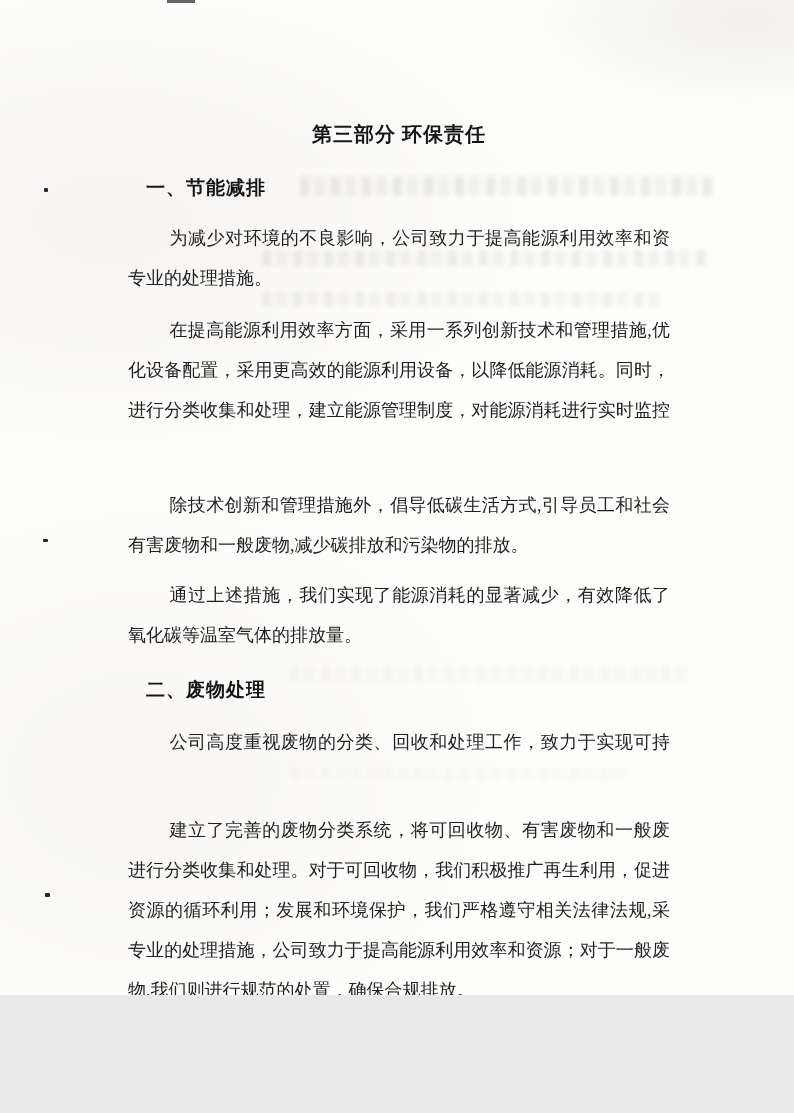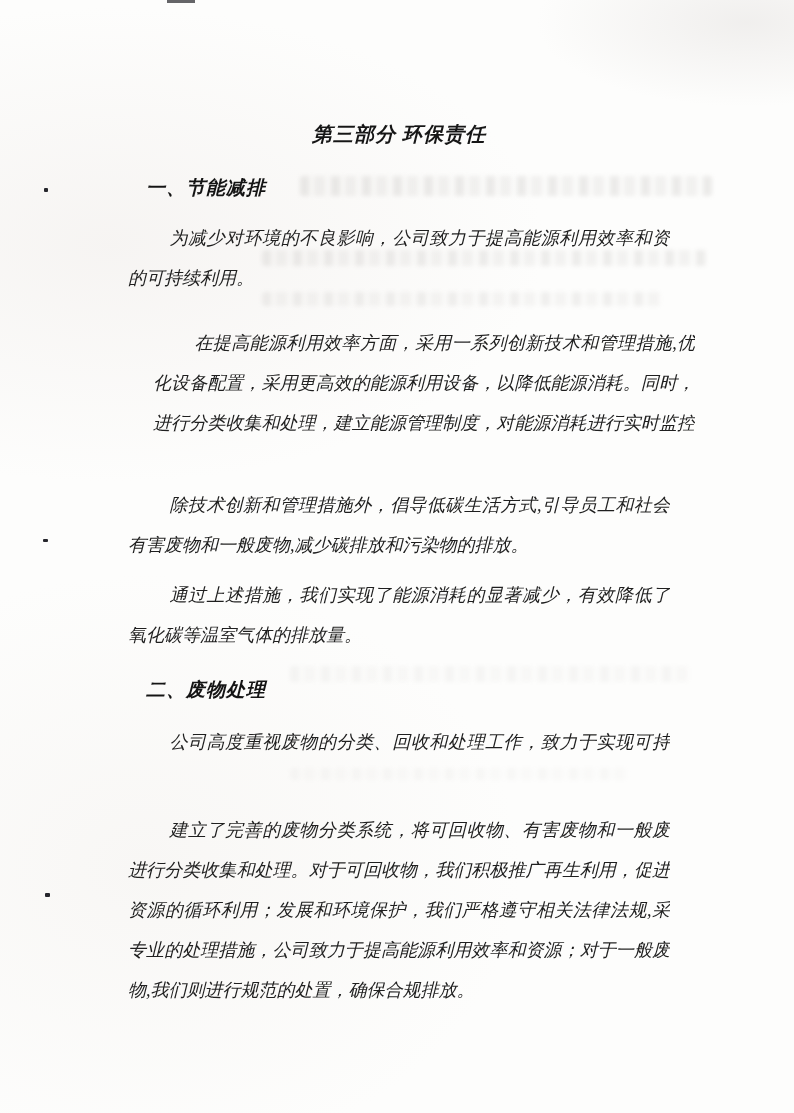--- a/index.html
+++ b/index.html
@@ -3,29 +3,28 @@
 <meta charset="utf-8">
 <style>
   html, body { margin: 0; padding: 0; }
   body {
     width: 794px; height: 1113px;
     font-family: "Liberation Serif", "DejaVu Serif", serif;
     background: #e9e9e9;
   }
   .page {
     position: relative;
-    width: 794px; height: 1113px;
+    width: 794px; height: 995px;
     overflow: hidden;
     color: #1f1f1f;
     background:
       radial-gradient(ellipse 620px 340px at 14% 22%, rgba(236,231,228,0.40), rgba(236,231,228,0) 70%),
       radial-gradient(ellipse 540px 420px at 18% 78%, rgba(238,234,230,0.32), rgba(238,234,230,0) 70%),
       radial-gradient(ellipse 300px 120px at 94% 2%, rgba(225,222,220,0.45), rgba(225,222,220,0) 70%),
       #fdfdfc;
-    font-style: italic;
   }
   .para { position: absolute; left: 128px; width: 542px; }
   .para .line {
     height: 40px;
     line-height: 40px;
     font-size: 18px;
     overflow: hidden;
   }
   .para .line.full { text-align: justify; text-align-last: justify; }
   .para .line.first { text-indent: 2.3em; }
@@ -86,24 +85,24 @@
   <div class="bleed" style="top:292px; left:262px; width:400px; height:14px; opacity:0.38;"></div>
   <div class="bleed" style="top:666px; left:290px; width:400px; height:16px; opacity:0.22;"></div>
   <div class="bleed" style="top:768px; left:290px; width:340px; height:12px; opacity:0.16;"></div>
 
   <div class="doc-title">第三部分 环保责任</div>
 
   <div class="sec-heading" style="top:168px;">一、节能减排</div>
 
   <div class="para" style="top:218px;">
     <div class="line full first">为减少对环境的不良影响，公司致力于提高能源利用效率和资源</div>
-    <div class="line">的可持续利用。</div>
+    <div class="line">专业的处理措施。</div>
   </div>
 
-  <div class="para" style="top:323px;margin-left:25px;">
+  <div class="para" style="top:310px;">
     <div class="line full first">在提高能源利用效率方面，采用一系列创新技术和管理措施,优</div>
     <div class="line full">化设备配置，采用更高效的能源利用设备，以降低能源消耗。同时，</div>
     <div class="line full">进行分类收集和处理，建立能源管理制度，对能源消耗进行实时监控</div>
   </div>
 
   <div class="para" style="top:485px;">
     <div class="line full first">除技术创新和管理措施外，倡导低碳生活方式,引导员工和社会</div>
     <div class="line">有害废物和一般废物,减少碳排放和污染物的排放。</div>
   </div>
 

